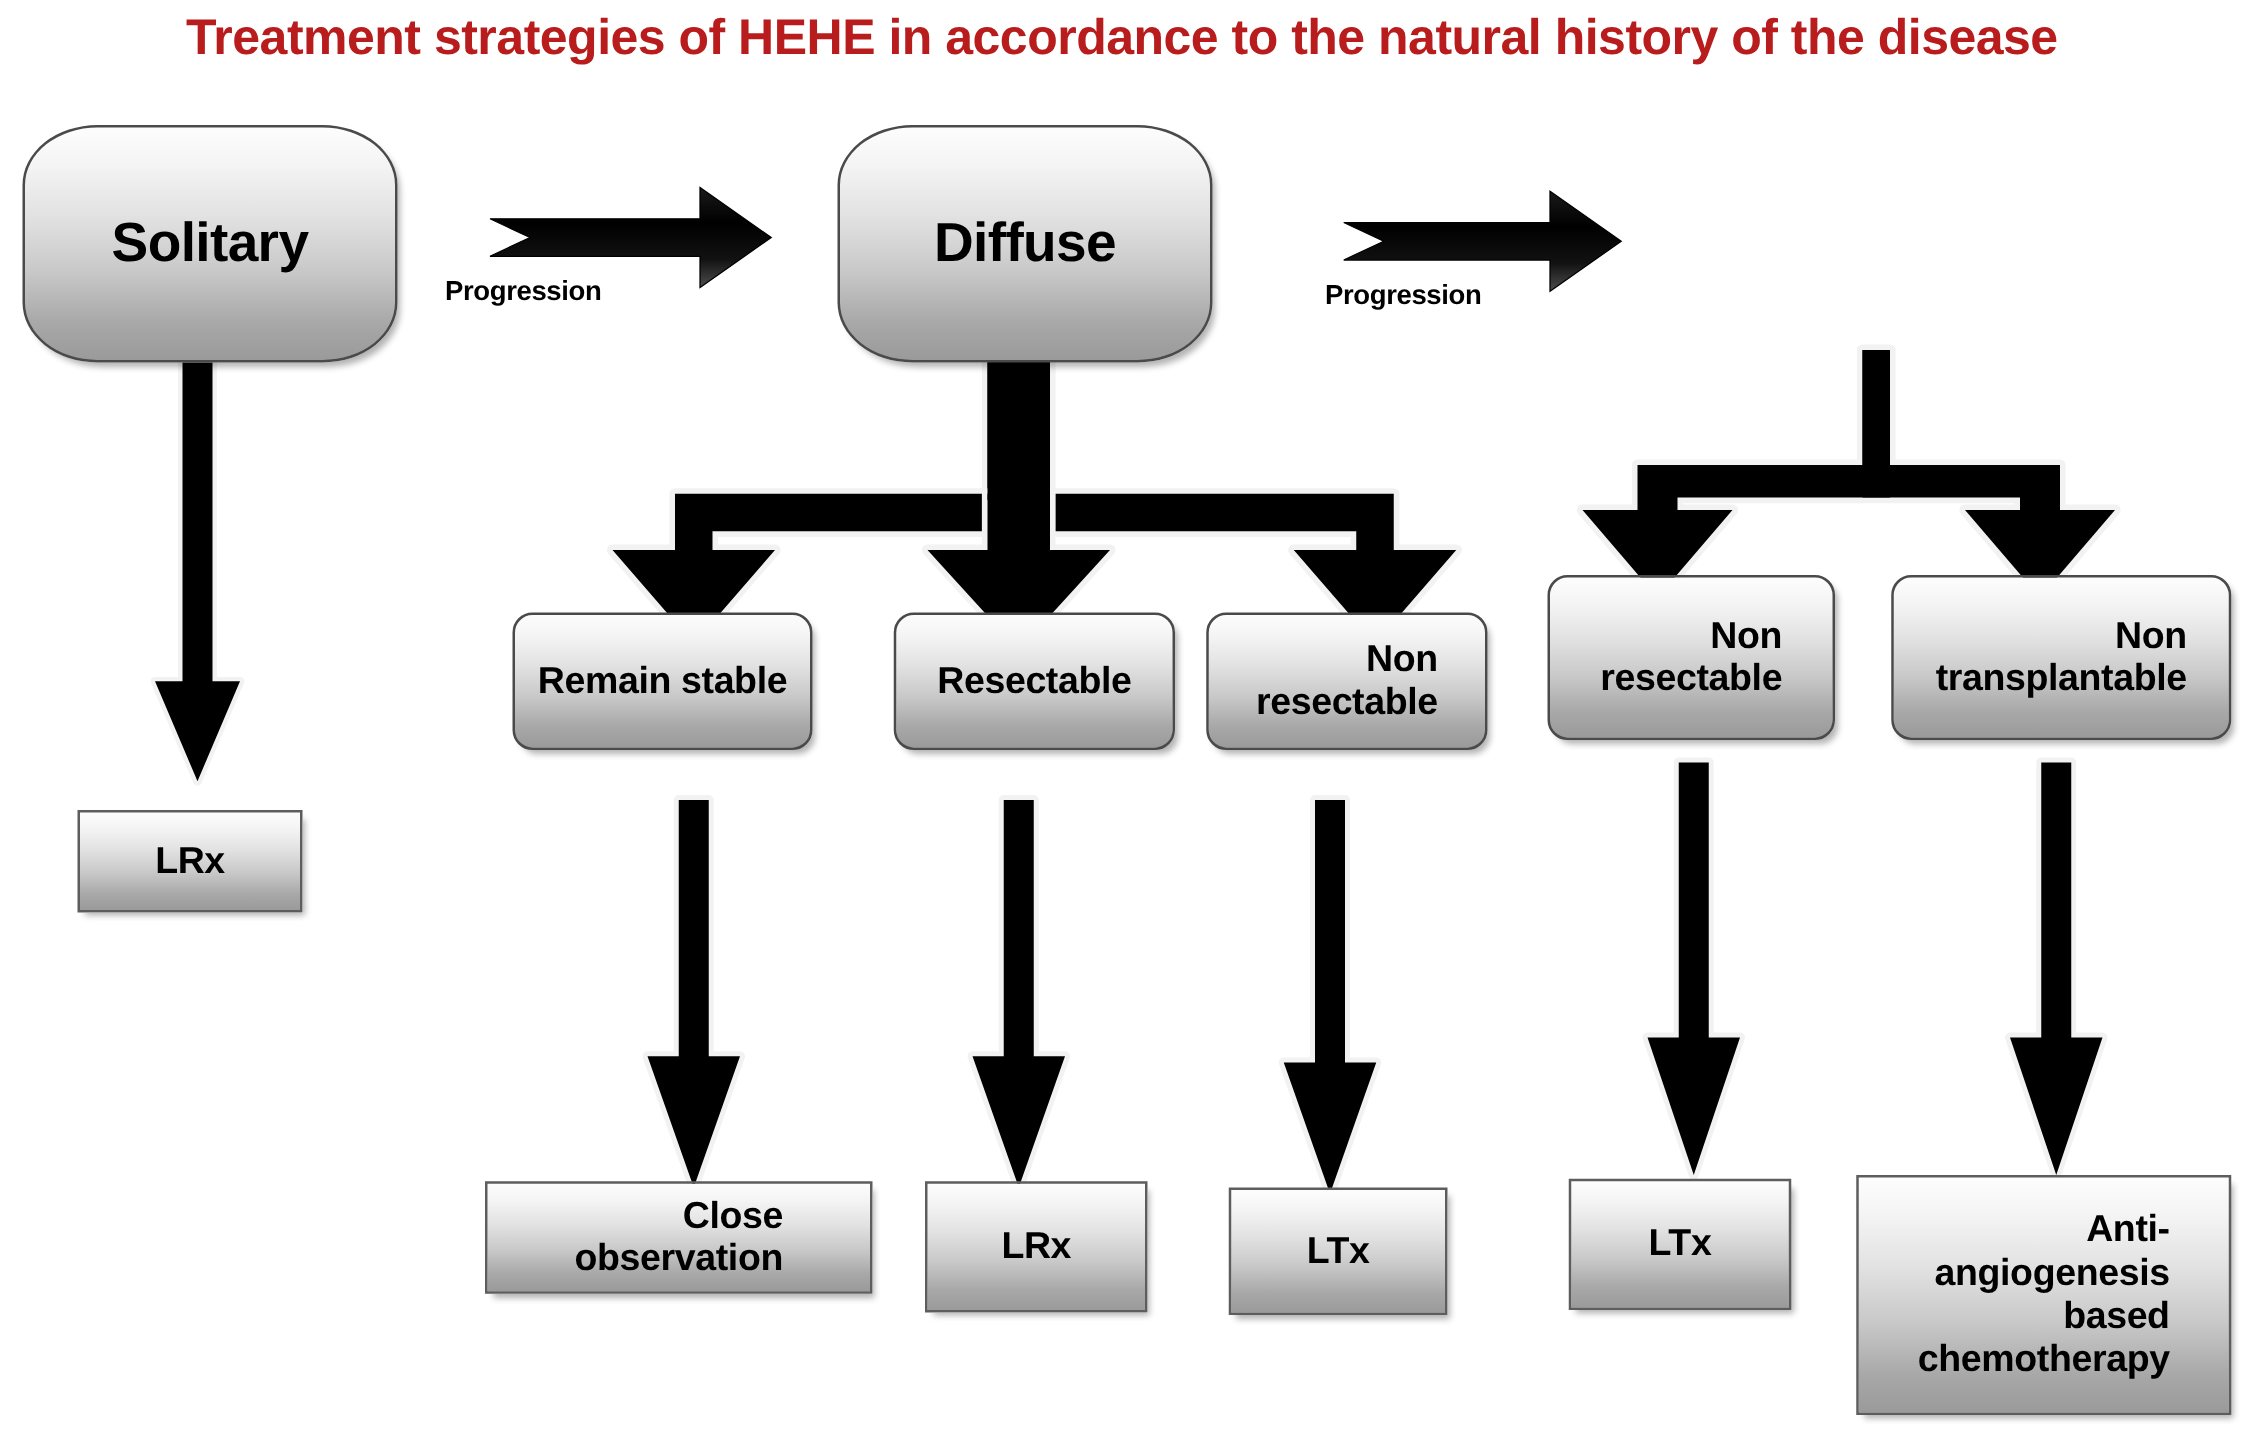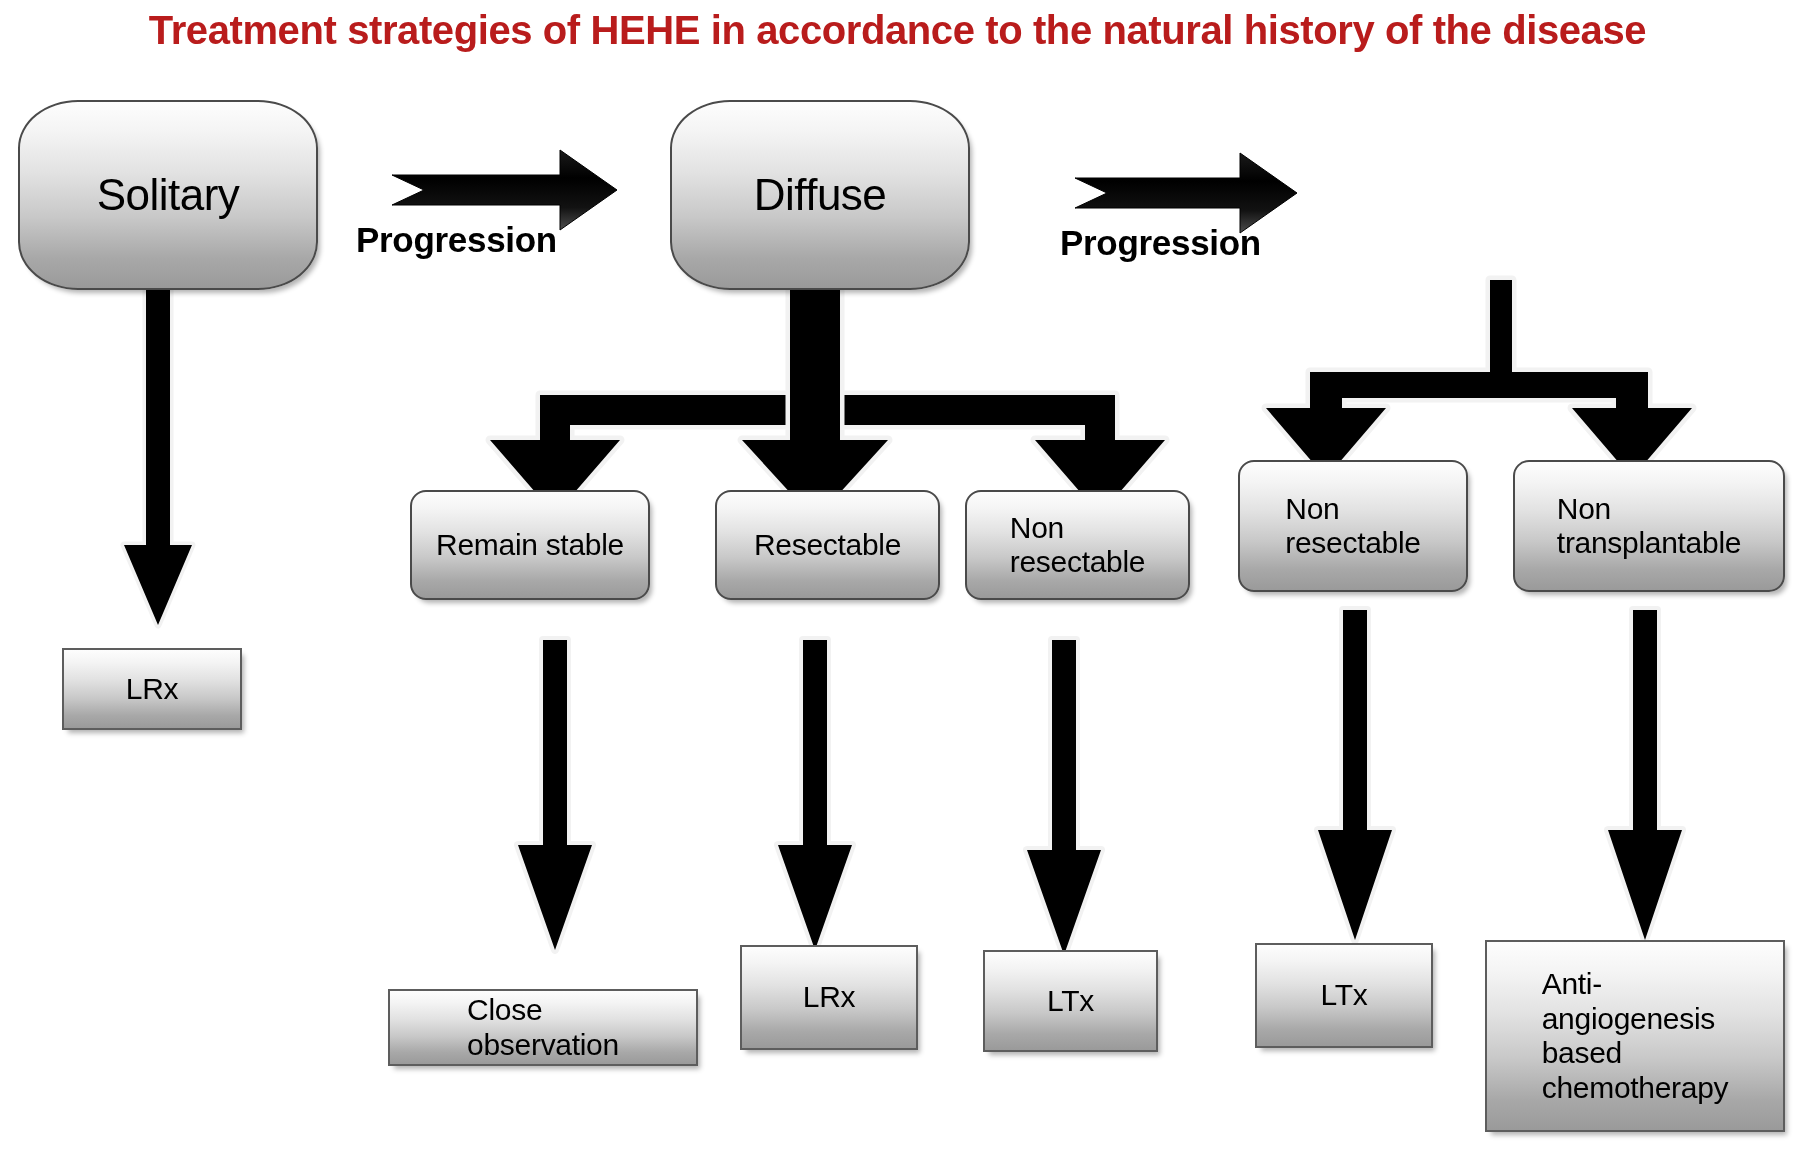--- a/index.html
+++ b/index.html
@@ -31,24 +31,24 @@
     white-space: nowrap;
   }
 
   
   .node {
     position: absolute;
     box-sizing: border-box;
     display: flex;
     align-items: center;
     justify-content: center;
-    text-align: left;
+    text-align: right;
     color: #000000;
     font-family: "Liberation Sans", sans-serif;
-    font-weight: normal;
+    font-weight: bold;
     background: linear-gradient(to bottom,
                 #fdfdfd 0%,
                 #f4f4f4 16%,
                 #e2e2e2 38%,
                 #c8c8c8 62%,
                 #a8a8a8 84%,
                 #9a9a9a 100%);
     box-shadow: 4px 5px 5px -2px rgba(0,0,0,0.30);
   }
 
@@ -76,21 +76,21 @@
     font-size: 30px;
     line-height: 1.15;
     letter-spacing: -0.3px;
   }
 
   
   .prog-label {
     position: absolute;
     font-family: "Liberation Sans", sans-serif;
     font-weight: bold;
-    font-size: 35px;
+    font-size: 22px;
     color: #000000;
     white-space: nowrap;
     letter-spacing: -0.3px;
   }
 
   
   #edges {
     position: absolute;
     left: 0;
     top: 0;
@@ -215,21 +215,21 @@
     <span>
       <span>Non</span><br>
       <span>transplantable</span>
     </span>
   </div>
 
   <div class="node term" style="left:62px; top:648px; width:180px; height:82px;">
     <span>LRx</span>
   </div>
 
-  <div class="node term" style="left:388px; top:945px; width:310px; height:77px;margin-top:44px;">
+  <div class="node term" style="left:388px; top:945px; width:310px; height:90px;">
     <span>
       <span>Close</span><br>
       <span>observation</span>
     </span>
   </div>
 
   <div class="node term" style="left:740px; top:945px; width:178px; height:105px;">
     <span>LRx</span>
   </div>
 

